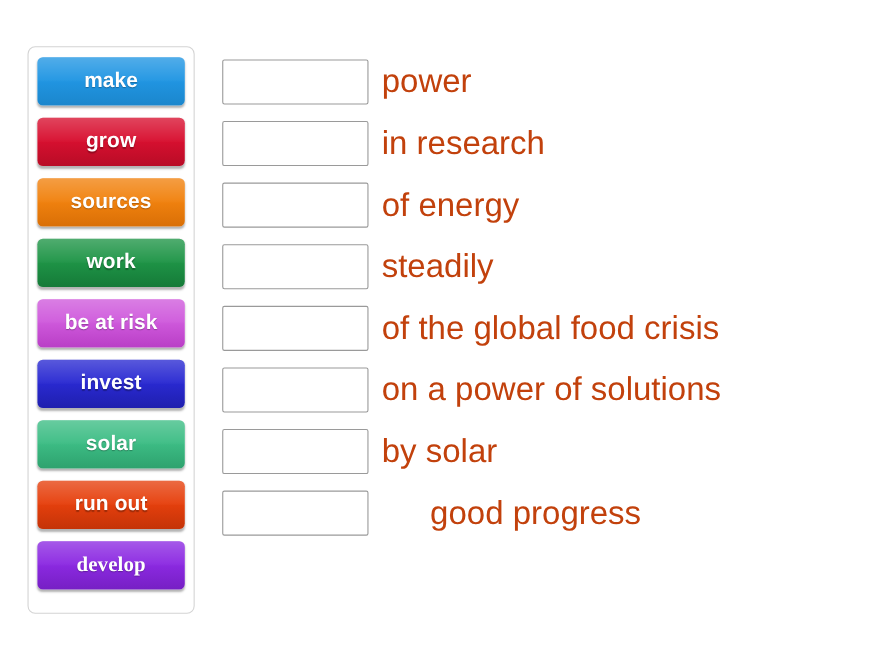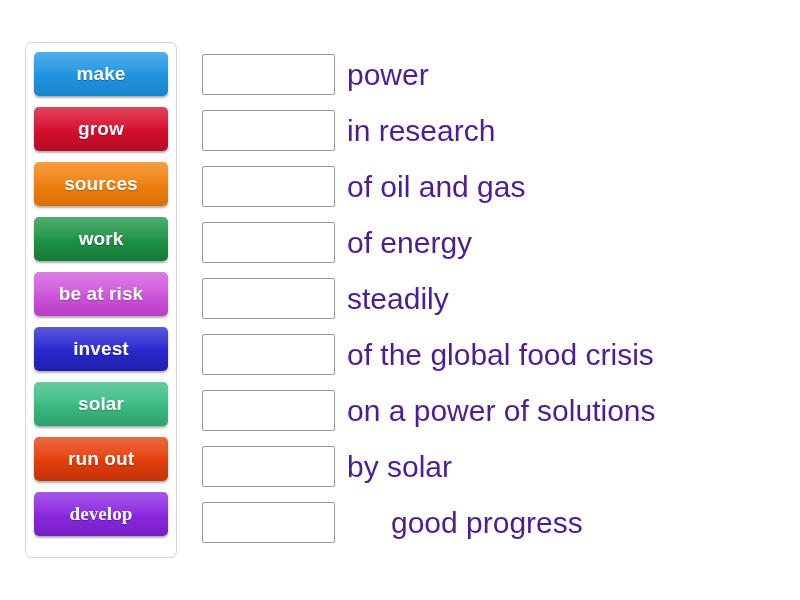--- a/index.html
+++ b/index.html
@@ -94,21 +94,21 @@
     background: #ffffff;
     border: 1px solid #9a9a9a;
     border-radius: 2px;
     cursor: pointer;
   }
 
   .phrase {
     margin-left: 12px;
     font-size: 30px;
     line-height: 1.05;
-    color: #4c1d95;
+    color: #c2410c;
     white-space: nowrap;
     font-weight: normal;
   }
 </style>
 </head>
 <body>
 
 <div id="activity-root">
 
   <div class="tiles-panel">
@@ -146,24 +146,20 @@
     <div class="answer-row">
       <div class="drop-box"></div>
       <div class="phrase">power</div>
     </div>
 
     <div class="answer-row">
       <div class="drop-box"></div>
       <div class="phrase">in research</div>
     </div>
 
-    <div class="answer-row">
-      <div class="drop-box"></div>
-      <div class="phrase">of oil and gas</div>
-    </div>
 
     <div class="answer-row">
       <div class="drop-box"></div>
       <div class="phrase">of energy</div>
     </div>
 
     <div class="answer-row">
       <div class="drop-box"></div>
       <div class="phrase">steadily</div>
     </div>

